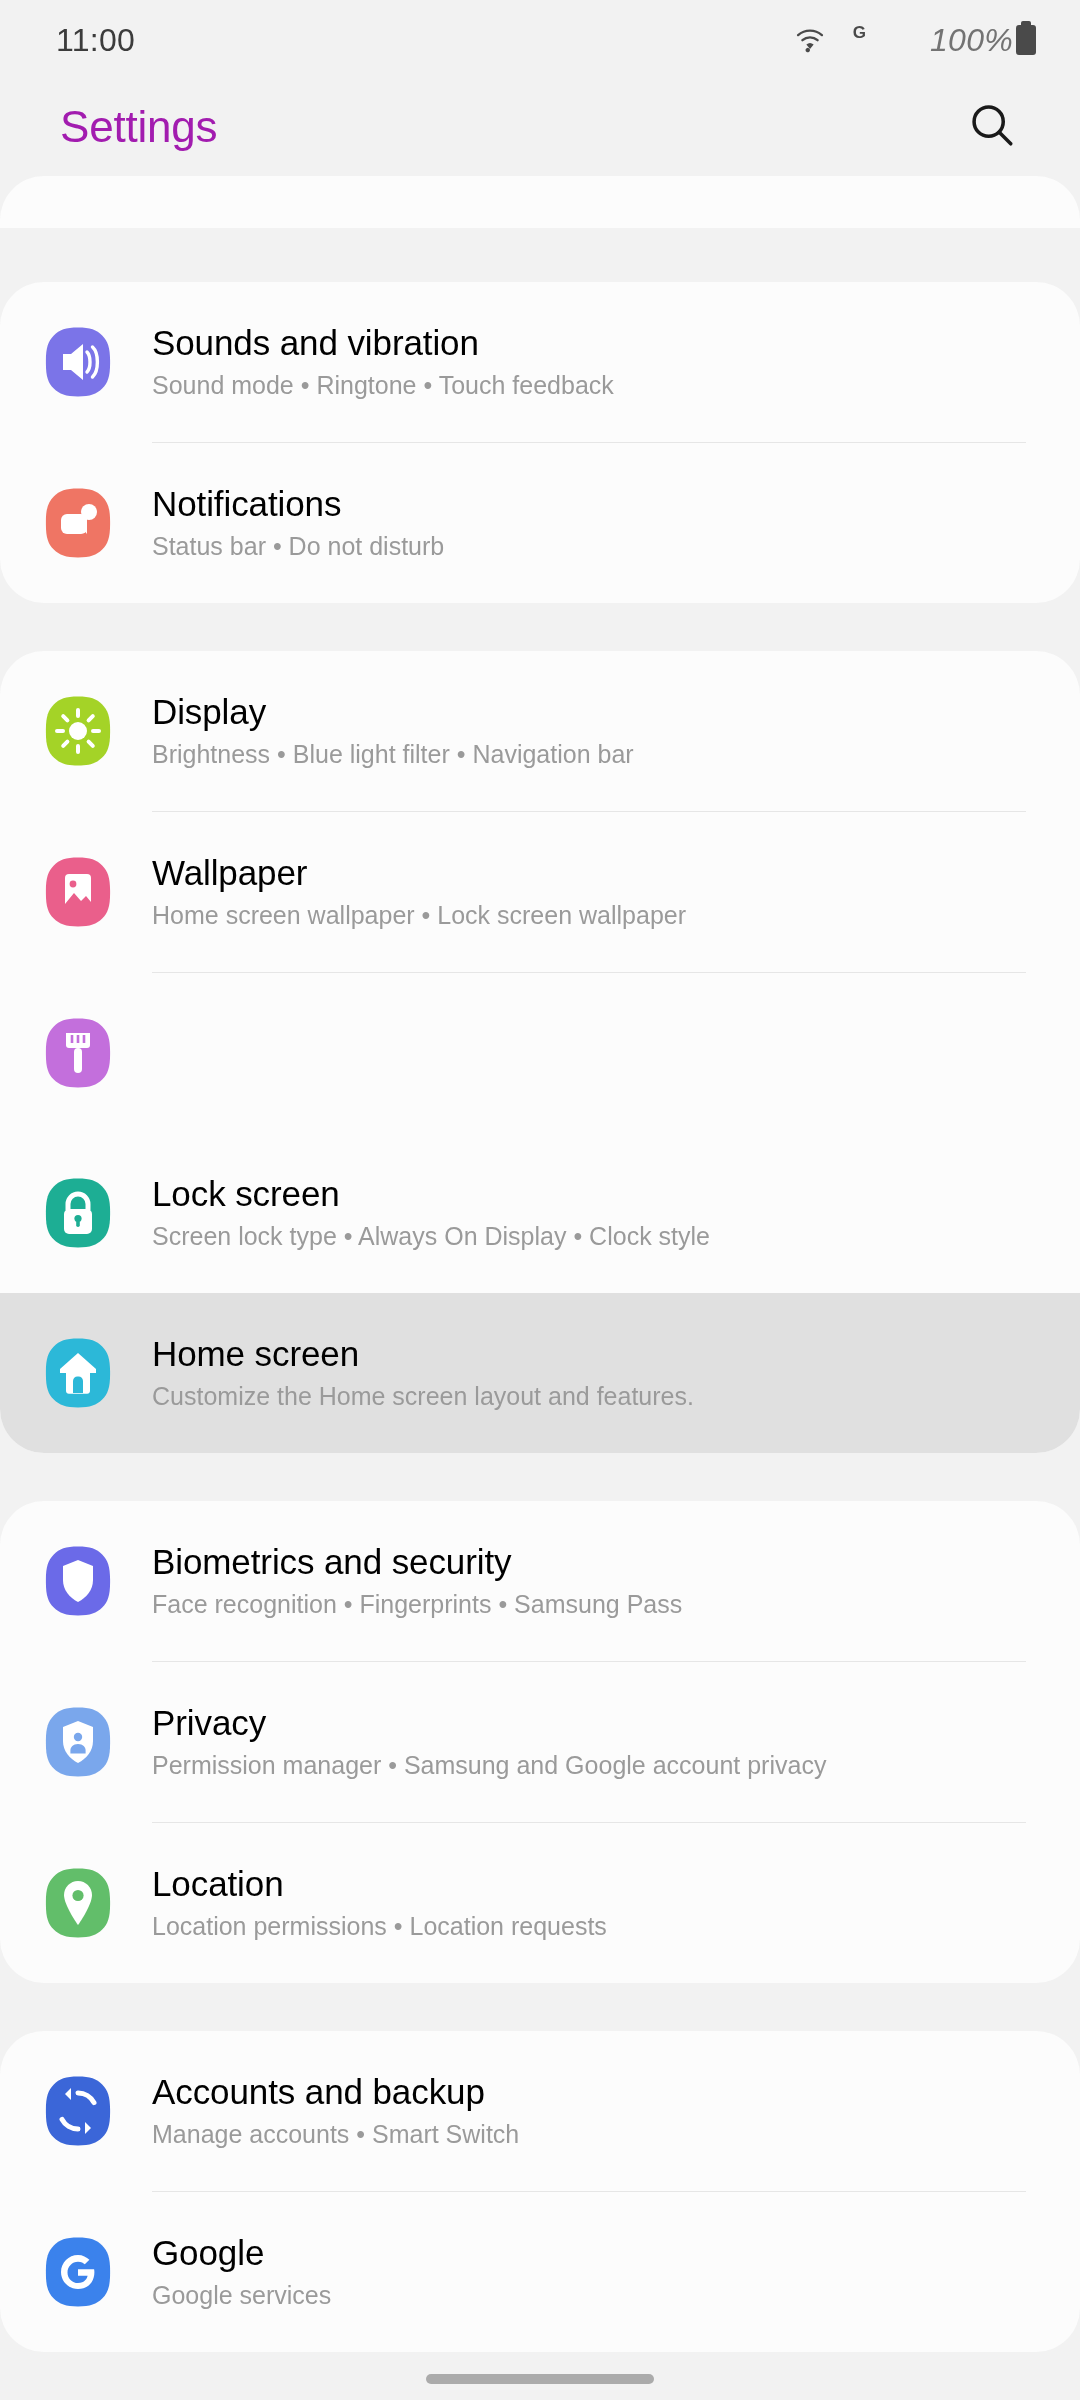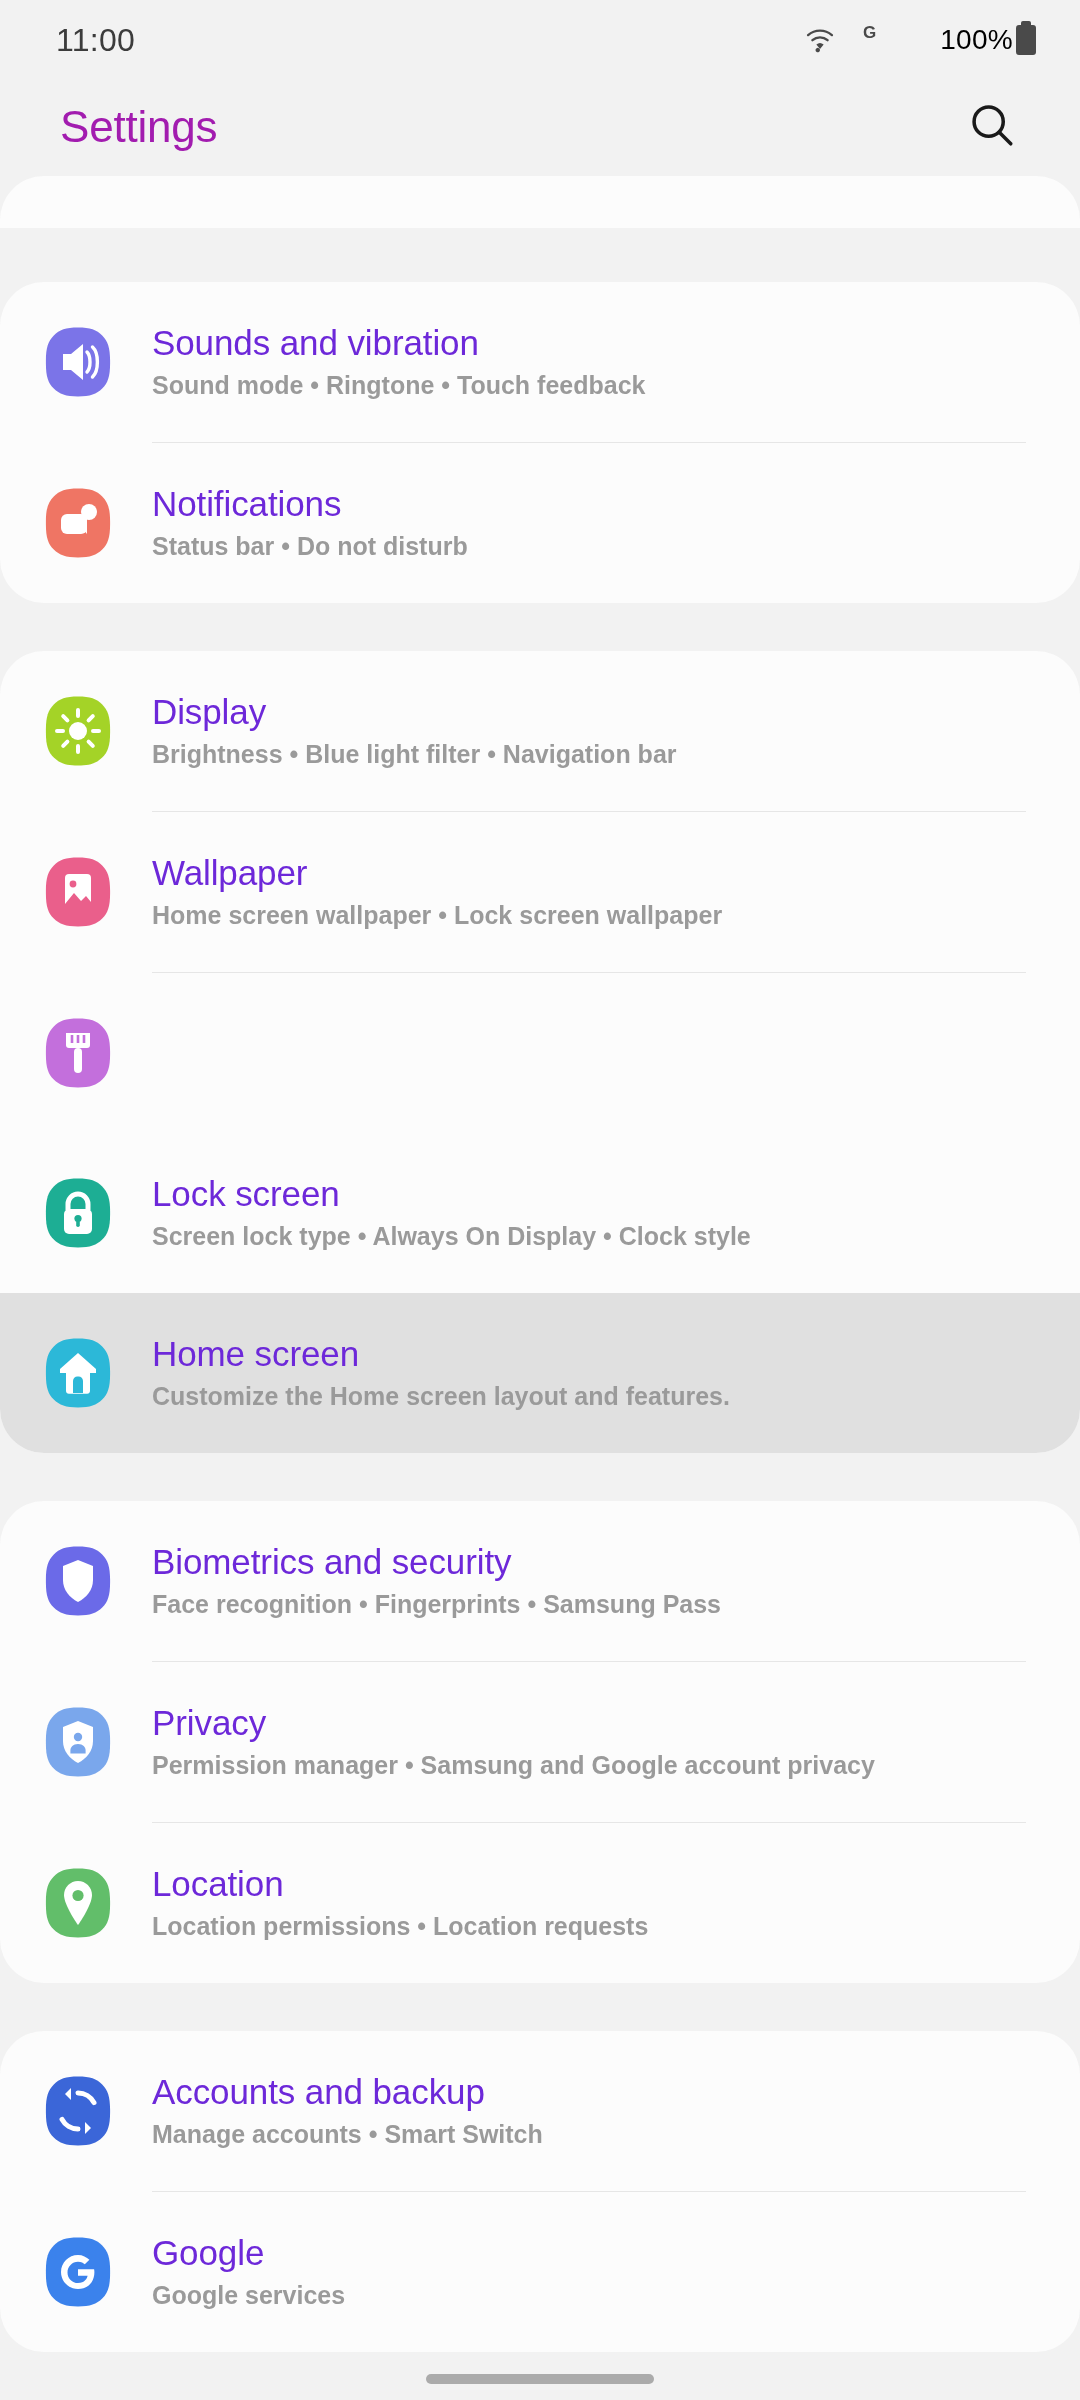--- a/index.html
+++ b/index.html
@@ -15,21 +15,21 @@
   .statusbar {
     position:absolute; top:0; left:0; width:1080px; height:72px;
     display:flex; align-items:center; justify-content:space-between;
     padding:8px 44px 0 56px;
   }
   .sb-time { font-size:32px; color:#3C3C3C; letter-spacing:.3px; }
   .sb-right { display:flex; align-items:center; gap:0; }
   .sb-wifi { width:34px; height:28px; position:relative; margin-right:26px; }
   .sb-g { font-size:17px; color:#4A4A4A; font-weight:bold; margin-right:64px;
           position:relative; top:-7px; }
-  .sb-batt-text { font-size:28px; color:#000000; letter-spacing:.3px; }
+  .sb-batt-text { font-size:32px; color:#737373; letter-spacing:.3px;font-style:italic; }
   .sb-batt {
     width:20px; height:30px; background:#4A4A4A; border-radius:3px;
     margin-left:3px; position:relative;
   }
   .sb-batt::before {
     content:""; position:absolute; top:-4px; left:5px; width:10px; height:4px;
     background:#4A4A4A; border-radius:2px 2px 0 0;
   }
 
   
@@ -62,22 +62,22 @@
     width:72px; height:72px; flex:0 0 72px; margin-right:38px;
     display:flex; align-items:center; justify-content:center;
   }
   .squircle {
     width:72px; height:72px; position:relative;
     display:flex; align-items:center; justify-content:center;
   }
   .squircle svg { display:block; }
 
   .row-text { display:flex; flex-direction:column; gap:9px; min-width:0; }
-  .row-title { font-size:35px; color:#6d28d9; line-height:1.12; letter-spacing:-.1px; }
-  .row-sub { font-size:25px; color:#9A9A9A; line-height:1.18; white-space:nowrap;font-weight:bold; }
+  .row-title { font-size:35px; color:#000000; line-height:1.12; letter-spacing:-.1px; }
+  .row-sub { font-size:25px; color:#9A9A9A; line-height:1.18; white-space:nowrap; }
 
   .divider {
     height:1px; background:#E6E6E6; margin-left:152px; margin-right:54px;
   }
 
   
   .home-indicator {
     position:absolute; bottom:16px; left:50%; transform:translateX(-50%);
     width:228px; height:10px; background:#ABABAB; border-radius:5px;
   }

